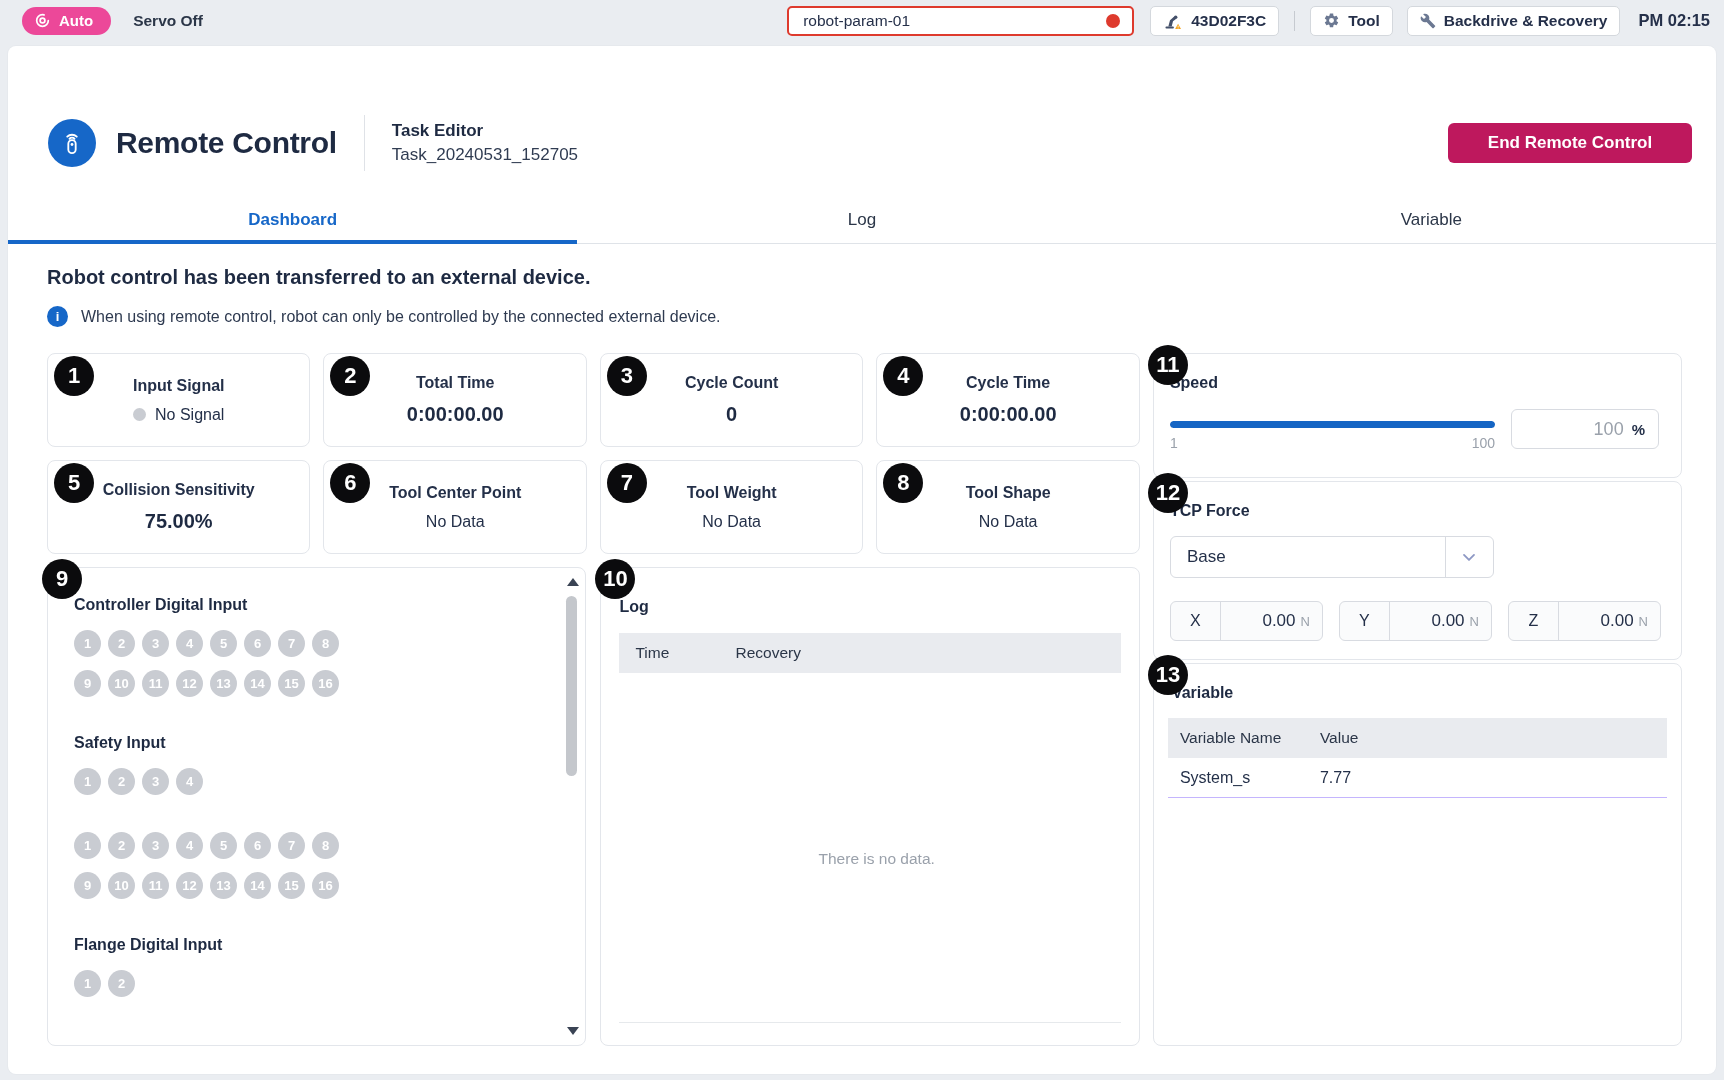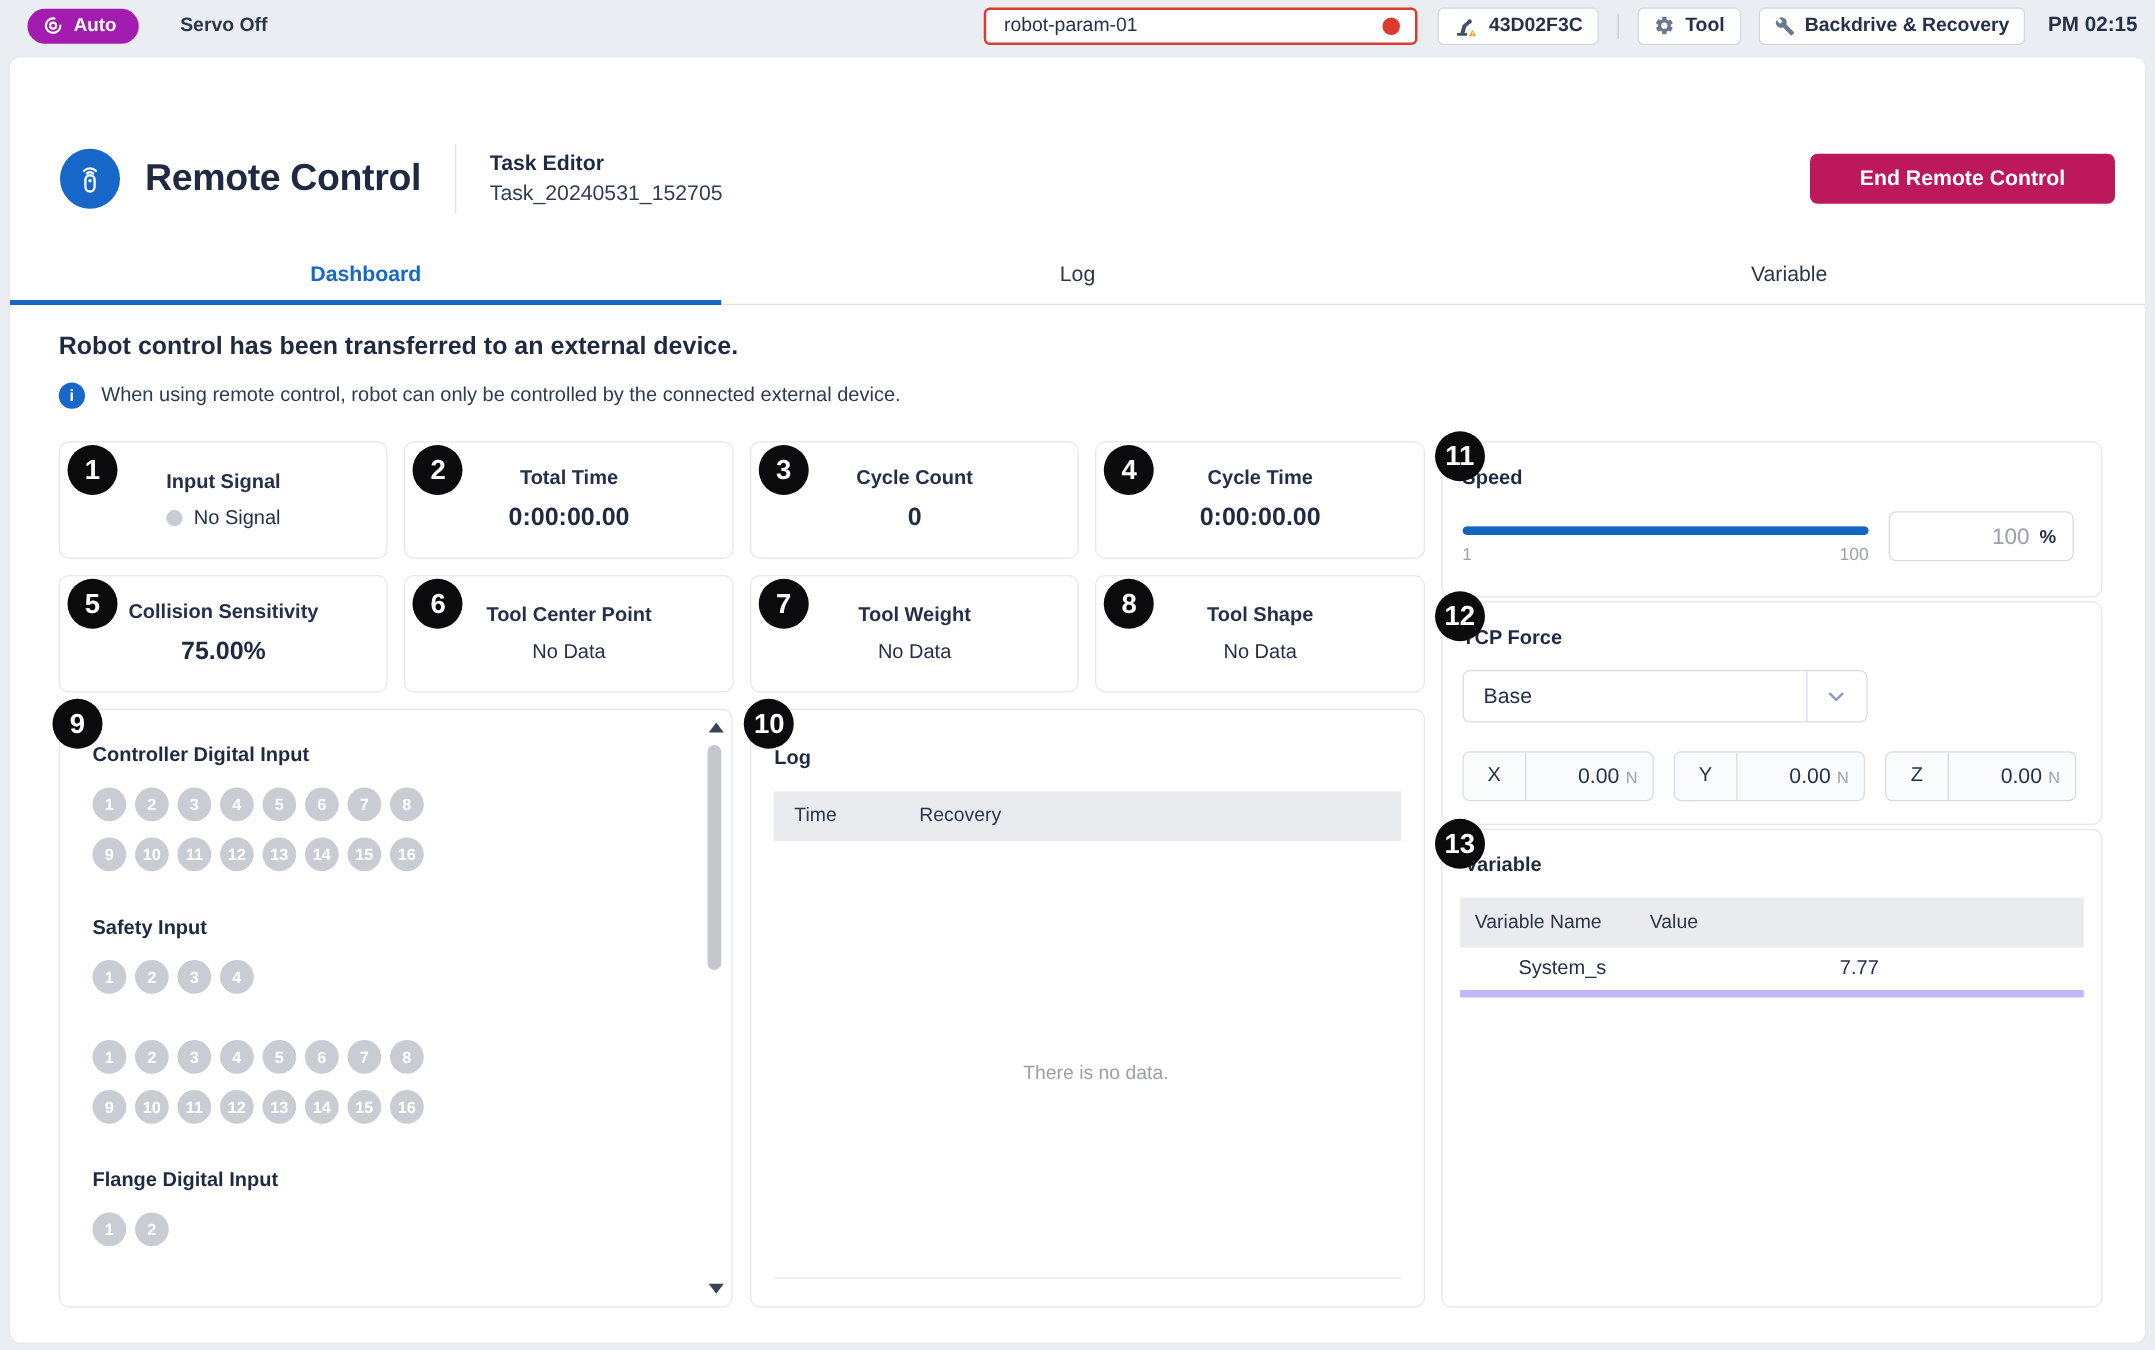--- a/index.html
+++ b/index.html
@@ -7,25 +7,25 @@
   body {
     font-family:"Liberation Sans","DejaVu Sans",sans-serif;
     background:#eaedf1; color:#243049;
     -webkit-font-smoothing:antialiased;
   }
   .page { width:1724px; height:1080px; position:relative; }
 
   
   .topbar { height:41px; display:flex; align-items:center; padding:0 14px 0 12px; }
   .auto-badge {
-    height:28px; background:#a21caf; border-radius:14px; color:#fff;
+    height:28px; background:#ec4899; border-radius:14px; color:#fff;
     display:flex; align-items:center; gap:8px; padding:0 18px 0 12px;
     font-size:15px; font-weight:700; margin-left:10px; cursor:pointer;
   }
-  .servo { margin-left:33px; font-size:15.5px; font-weight:600; color:#2b3648; }
+  .servo { margin-left:22px; font-size:15.5px; font-weight:600; color:#2b3648; }
   .tb-spacer { flex:1; }
   .program-field {
     width:347px; height:30px; background:#fff; border:2px solid #de3a2d; border-radius:5px;
     display:flex; align-items:center; padding:0 12px 0 14px; font-size:15.5px; color:#25304a;
     margin-right:16px; cursor:pointer;
   }
   .rec-dot { margin-left:auto; width:14px; height:14px; border-radius:50%; background:#de3a2d; }
   .device-badge, .tb-btn {
     height:30px; background:#fff; border:1px solid #d4d8dd; border-radius:5px;
     display:flex; align-items:center; gap:8px; padding:0 12px;
@@ -184,23 +184,22 @@
 
   .var-panel { flex:1; padding:20px 14px 0 14px; }
   .var-panel .panel-title { margin-left:4px; }
   .var-head {
     margin-top:16px; height:40px; background:#e9ebef; display:grid;
     grid-template-columns:140px 1fr; align-items:center; padding:0 12px;
     font-size:15.5px; color:#2b3648;
   }
   .var-row {
     height:40px; display:grid; grid-template-columns:140px 1fr; align-items:center;
-    padding:0 12px; font-size:16px; color:#243049; border-bottom:6px solid #c4b5fd;
+    padding:0 12px; font-size:16px; color:#243049; border-bottom:1px solid #c4b5fd;
     cursor:pointer;
-    text-align:center;
   }
 </style>
 </head>
 <body>
 
 <div class="page">
 
   <div class="topbar">
     <div class="auto-badge">
       <span class="tb-icon">

